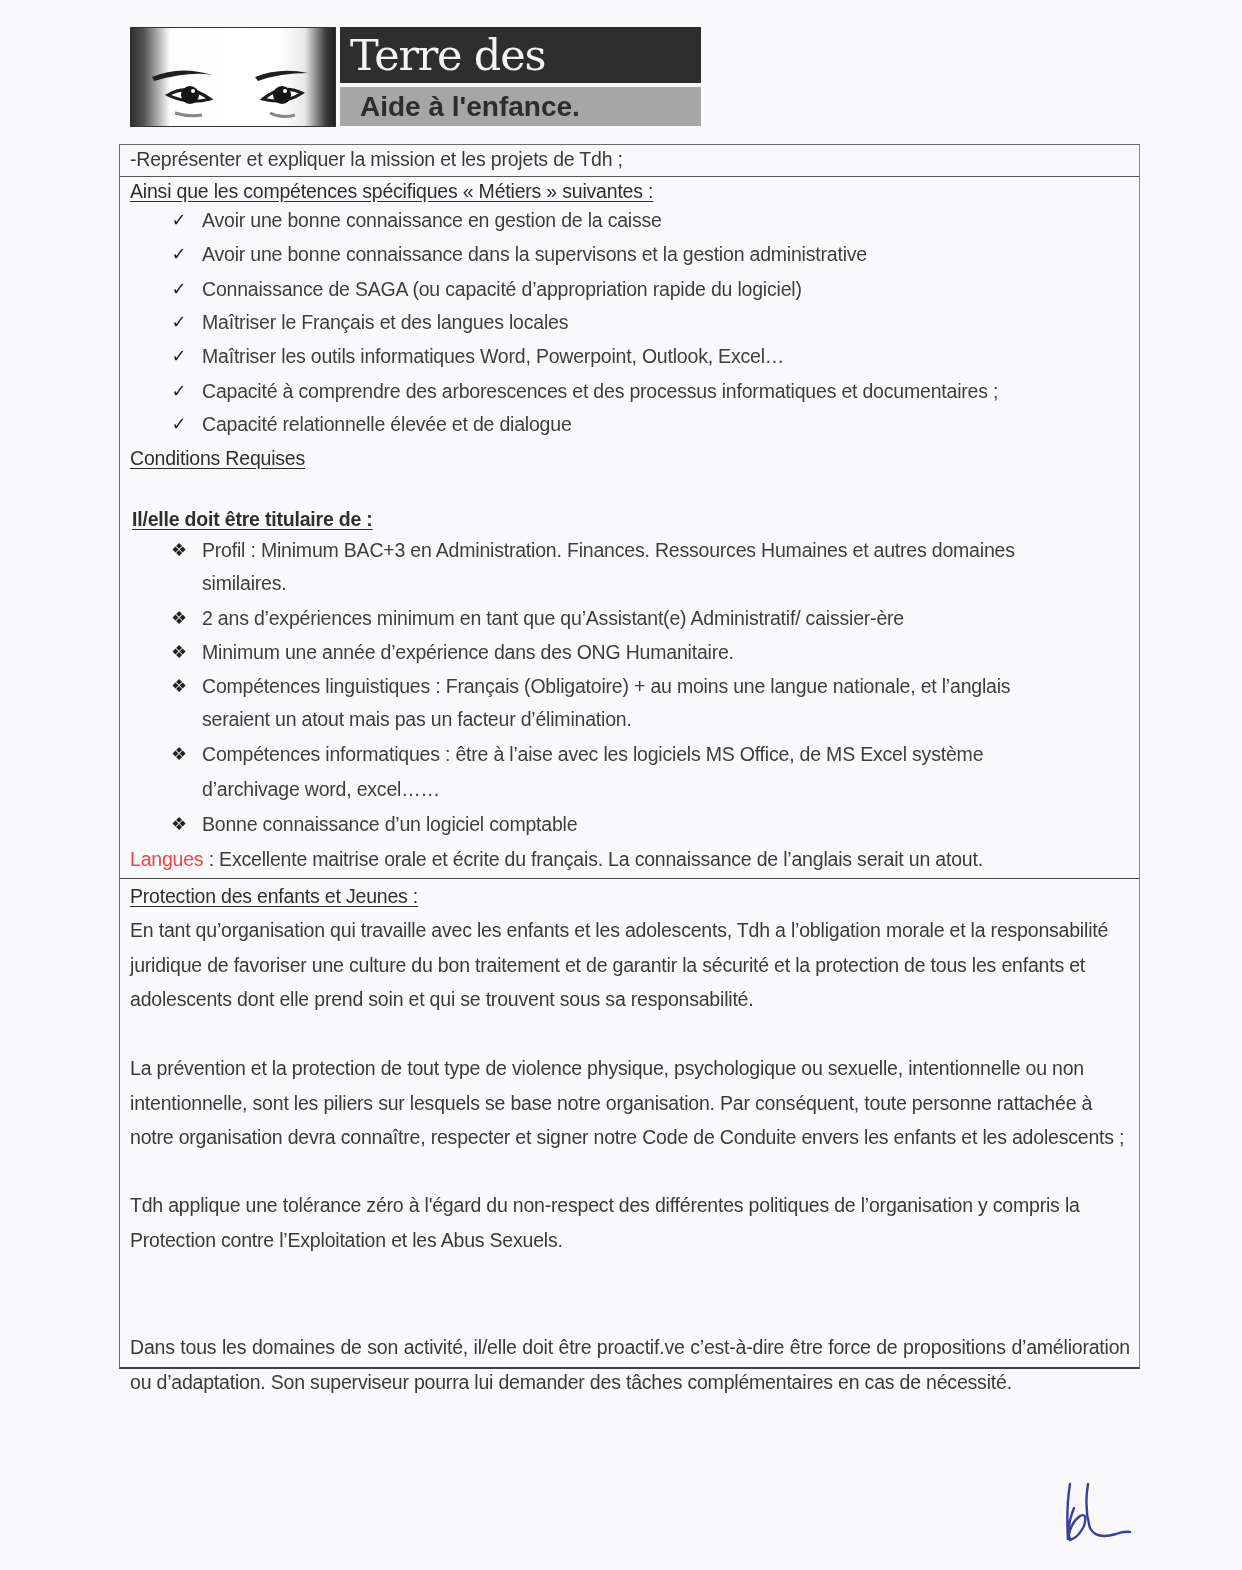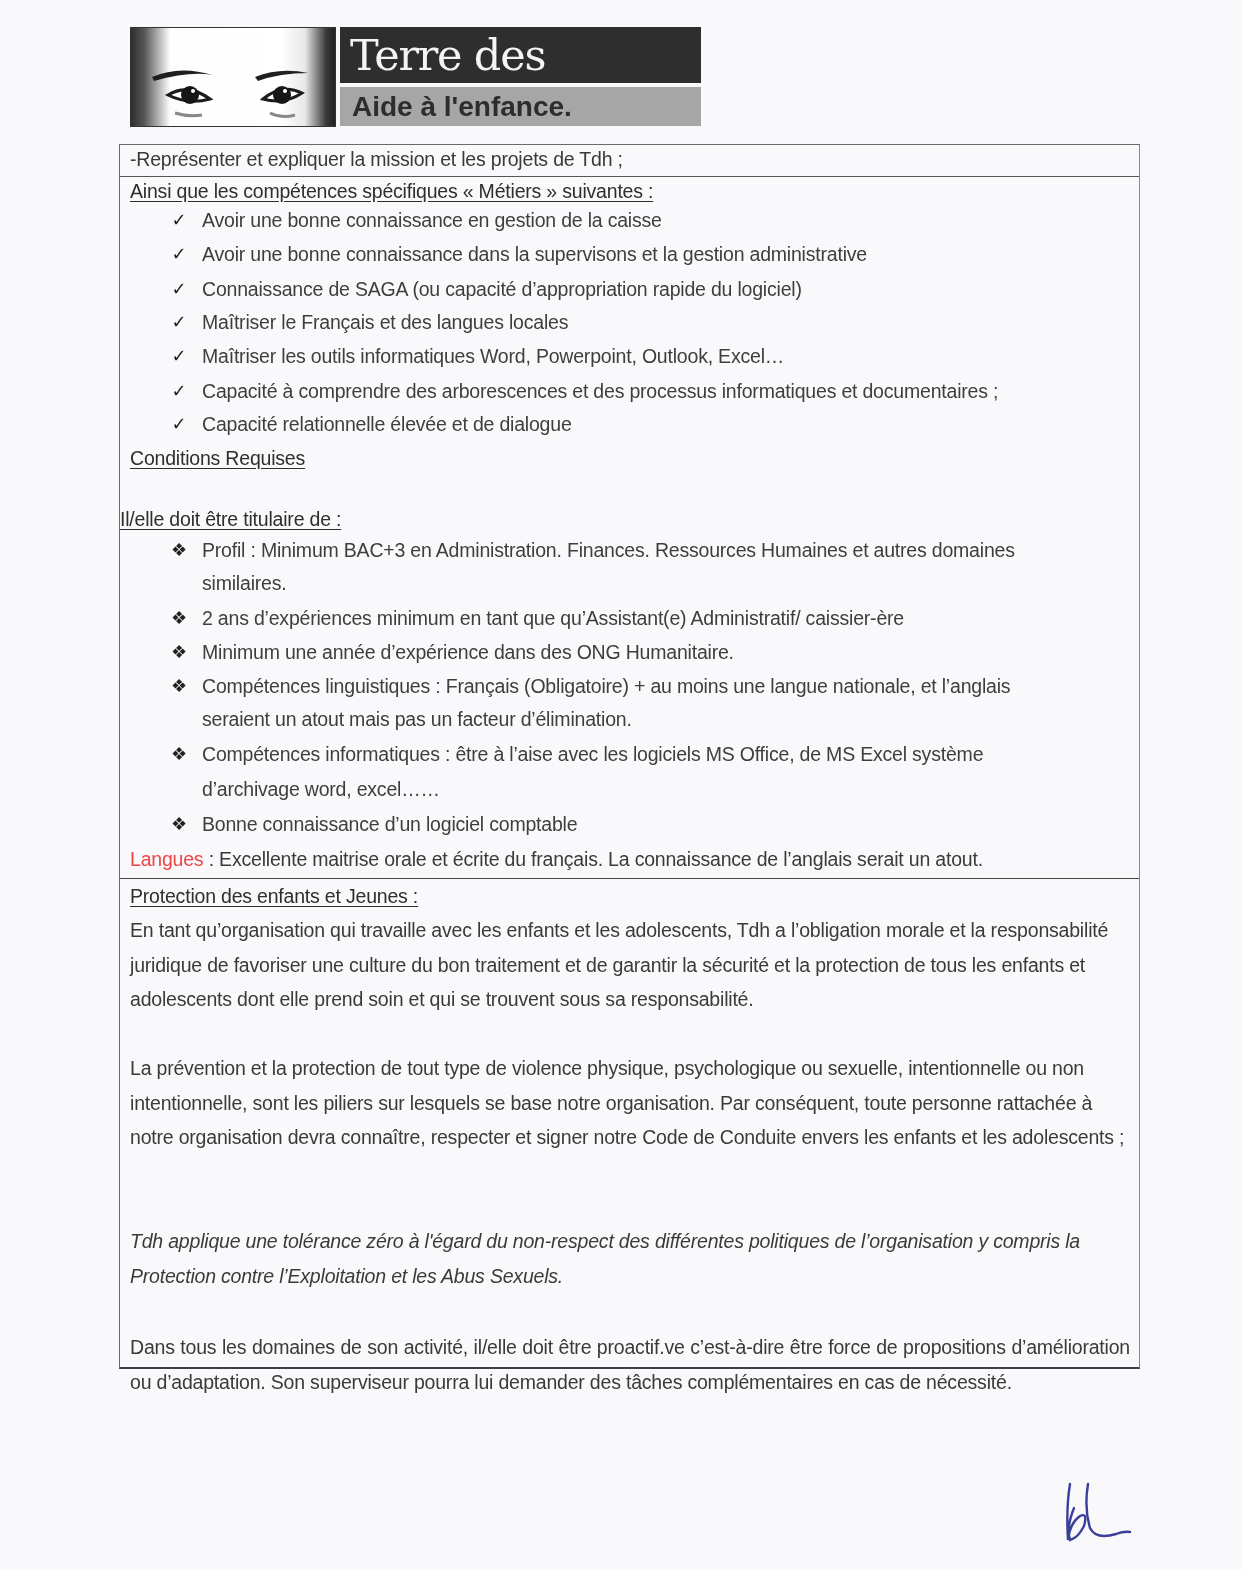--- a/index.html
+++ b/index.html
@@ -29,21 +29,21 @@
     font-size: 43px; line-height: 56px;
     padding-left: 10px; box-sizing: border-box;
     letter-spacing: -1.2px;
     transform-origin: left center;
   }
   .logo-subtitle {
     position: absolute; left: 212px; top: 63px; width: 361px; height: 39px;
     background: #a6a6a6; color: #2d2d2d;
     font-family: "Liberation Sans", sans-serif; font-weight: bold;
     font-size: 28px; line-height: 40px;
-    padding-left: 12px; box-sizing: border-box;
+    padding-left: 20px; box-sizing: border-box;
   }
 
   
   .frame {
     position: absolute; left: 119px; top: 144px;
     width: 1021px; height: 1225px;
     border-left: 1.5px solid #6a6a6a;
     border-right: 1.5px solid #8a8a8a;
     border-top: 1.5px solid #6a6a6a;
     border-bottom: 2.5px solid #3f3f4a;
@@ -138,21 +138,21 @@
   <div class="item" style="top:235px;">
     <span class="mark">✓</span>
     <span class="label">Capacité à comprendre des arborescences et des processus informatiques et documentaires ;</span>
   </div>
   <div class="item" style="top:268px;">
     <span class="mark">✓</span>
     <span class="label">Capacité relationnelle élevée et de dialogue</span>
   </div>
 
   <div class="text u" style="left:10px; top:302px;text-align:center;">Conditions Requises</div>
-  <div class="text u" style="left:0; top:363px;">Il/elle doit être titulaire de :</div>
+  <div class="text u" style="left:12px; top:363px;font-weight:bold;">Il/elle doit être titulaire de :</div>
 
   <div class="item" style="top:394px;">
     <span class="mark">❖</span>
     <span class="label">Profil : Minimum BAC+3 en Administration. Finances. Ressources Humaines et autres domaines</span>
     <span class="label" style="top:33px;">similaires.</span>
   </div>
   <div class="item" style="top:462px;">
     <span class="mark">❖</span>
     <span class="label">2 ans d’expériences minimum en tant que qu’Assistant(e) Administratif/ caissier-ère</span>
   </div>
@@ -176,21 +176,21 @@
   </div>
 
   <div class="text" style="left:10px; top:703px;">
     <span class="dark">Langues</span><span> : Excellente maitrise orale et écrite du français. La connaissance de l’anglais serait un atout.</span>
   </div>
 
   <div class="text u" style="left:10px; top:740px;">Protection des enfants et Jeunes :</div>
 
   <div class="para" style="top:768px;">En tant qu’organisation qui travaille avec les enfants et les adolescents, Tdh a l’obligation morale et la responsabilité juridique de favoriser une culture du bon traitement et de garantir la sécurité et la protection de tous les enfants et adolescents dont elle prend soin et qui se trouvent sous sa responsabilité.</div>
   <div class="para" style="top:906px;">La prévention et la protection de tout type de violence physique, psychologique ou sexuelle, intentionnelle ou non intentionnelle, sont les piliers sur lesquels se base notre organisation. Par conséquent, toute personne rattachée à notre organisation devra connaître, respecter et signer notre Code de Conduite envers les enfants et les adolescents ;</div>
-  <div class="para dark" style="top:1079px; width:1005px;font-style:italic;">Tdh applique une tolérance zéro à l'égard du non-respect des différentes politiques de l’organisation y compris la Protection contre l’Exploitation et les Abus Sexuels.</div>
+  <div class="para dark" style="top:1043px; width:1005px;">Tdh applique une tolérance zéro à l'égard du non-respect des différentes politiques de l’organisation y compris la Protection contre l’Exploitation et les Abus Sexuels.</div>
   <div class="para just dark" style="top:1146px;margin-top:39px;">Dans tous les domaines de son activité, il/elle doit être proactif.ve c’est-à-dire être force de propositions d’amélioration ou d’adaptation. Son superviseur pourra lui demander des tâches complémentaires en cas de nécessité.</div>
 </div>
 
 <div class="signature">
   <svg width="80" height="70" viewBox="0 0 80 70">
     <path d="M10 6 Q6 30 8 62 Q10 45 20 38 Q28 34 24 48 Q18 60 10 62 Q6 50 14 30" fill="none" stroke="#3a3f9a" stroke-width="2.4" stroke-linecap="round"></path>
     <path d="M28 6 Q24 30 30 50 Q36 62 56 56 Q64 53 70 54" fill="none" stroke="#3a3f9a" stroke-width="2.4" stroke-linecap="round"></path>
   </svg>
 </div>
 

